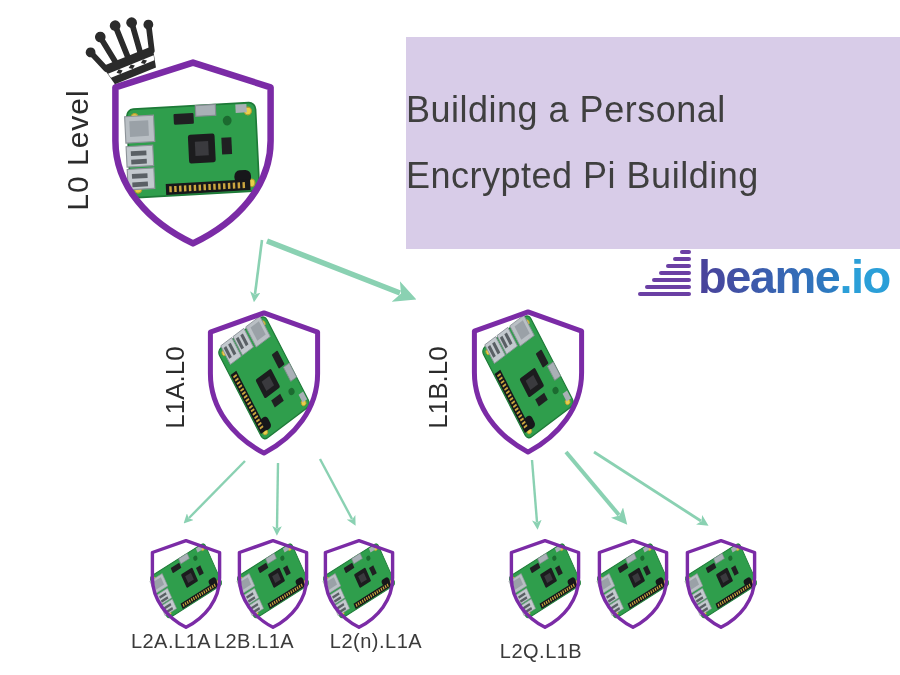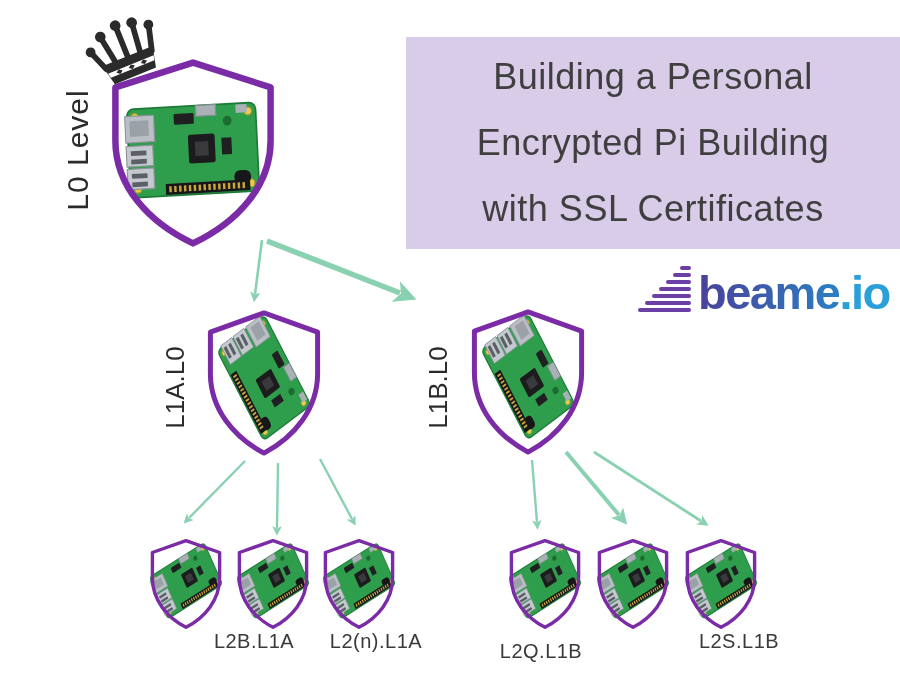--- a/index.html
+++ b/index.html
@@ -7,30 +7,30 @@
     position:relative; width:900px; height:675px; overflow:hidden;
     background:#ffffff;
     font-family:"Liberation Sans", "DejaVu Sans", sans-serif;
   }
   svg { display:block; }
 
   
   .title-box {
     position:absolute; left:406px; top:37px; width:494px; height:212px;
     background:var(--title-bg,#d8cce8);
-    display:flex; flex-direction:column; justify-content:center; align-items:center;
+    display:flex; flex-direction:column; justify-content:center; align-items:flex-start;
   }
   .title-line {
     font-size:36px; line-height:66px; color:var(--text-dark,#3f3f3f);
     letter-spacing:0.5px; white-space:nowrap;
   }
 
   
   .brand {
-    position:absolute; left:638px; top:264px; height:52px;
+    position:absolute; left:638px; top:248px; height:52px;
     display:flex; align-items:flex-end;justify-content:space-between;
   }
   .brand-mark {
     display:flex; flex-direction:column; align-items:flex-end;
     gap:2.5px; margin-right:7px; margin-bottom:4px;
   }
   .brand-mark .bar {
     height:4.5px; border-radius:2.5px; background:var(--logo-purple,#6b3fa4);
   }
   .brand-text {
@@ -234,29 +234,28 @@
           <use href="#pi-board"></use>
         </g>
       <use href="#shield-shape" class="shield-use"></use>
     </svg>
   </div>
 
   <div class="vlabel vlabel-l0">L0 Level</div>
   <div class="vlabel vlabel-l1a">L1A.L0</div>
   <div class="vlabel vlabel-l1b">L1B.L0</div>
 
+  <div class="hlabel hlabel-l2a">L2A.L1A</div>
   <div class="hlabel hlabel-l2b">L2B.L1A</div>
   <div class="hlabel hlabel-l2n">L2(n).L1A</div>
   <div class="hlabel hlabel-l2q">L2Q.L1B</div>
-  <div class="hlabel hlabel-l2s">L2S.L1B</div>
 
   <div class="title-box">
     <div class="title-line">Building a Personal</div>
     <div class="title-line">Encrypted Pi Building</div>
-    <div class="title-line">with SSL Certificates</div>
   </div>
 
   <div class="brand">
     <div class="brand-mark">
       <div class="bar" style="width:11px"></div>
       <div class="bar" style="width:18px"></div>
       <div class="bar" style="width:25px"></div>
       <div class="bar" style="width:32px"></div>
       <div class="bar" style="width:39px"></div>
       <div class="bar" style="width:46px"></div>

